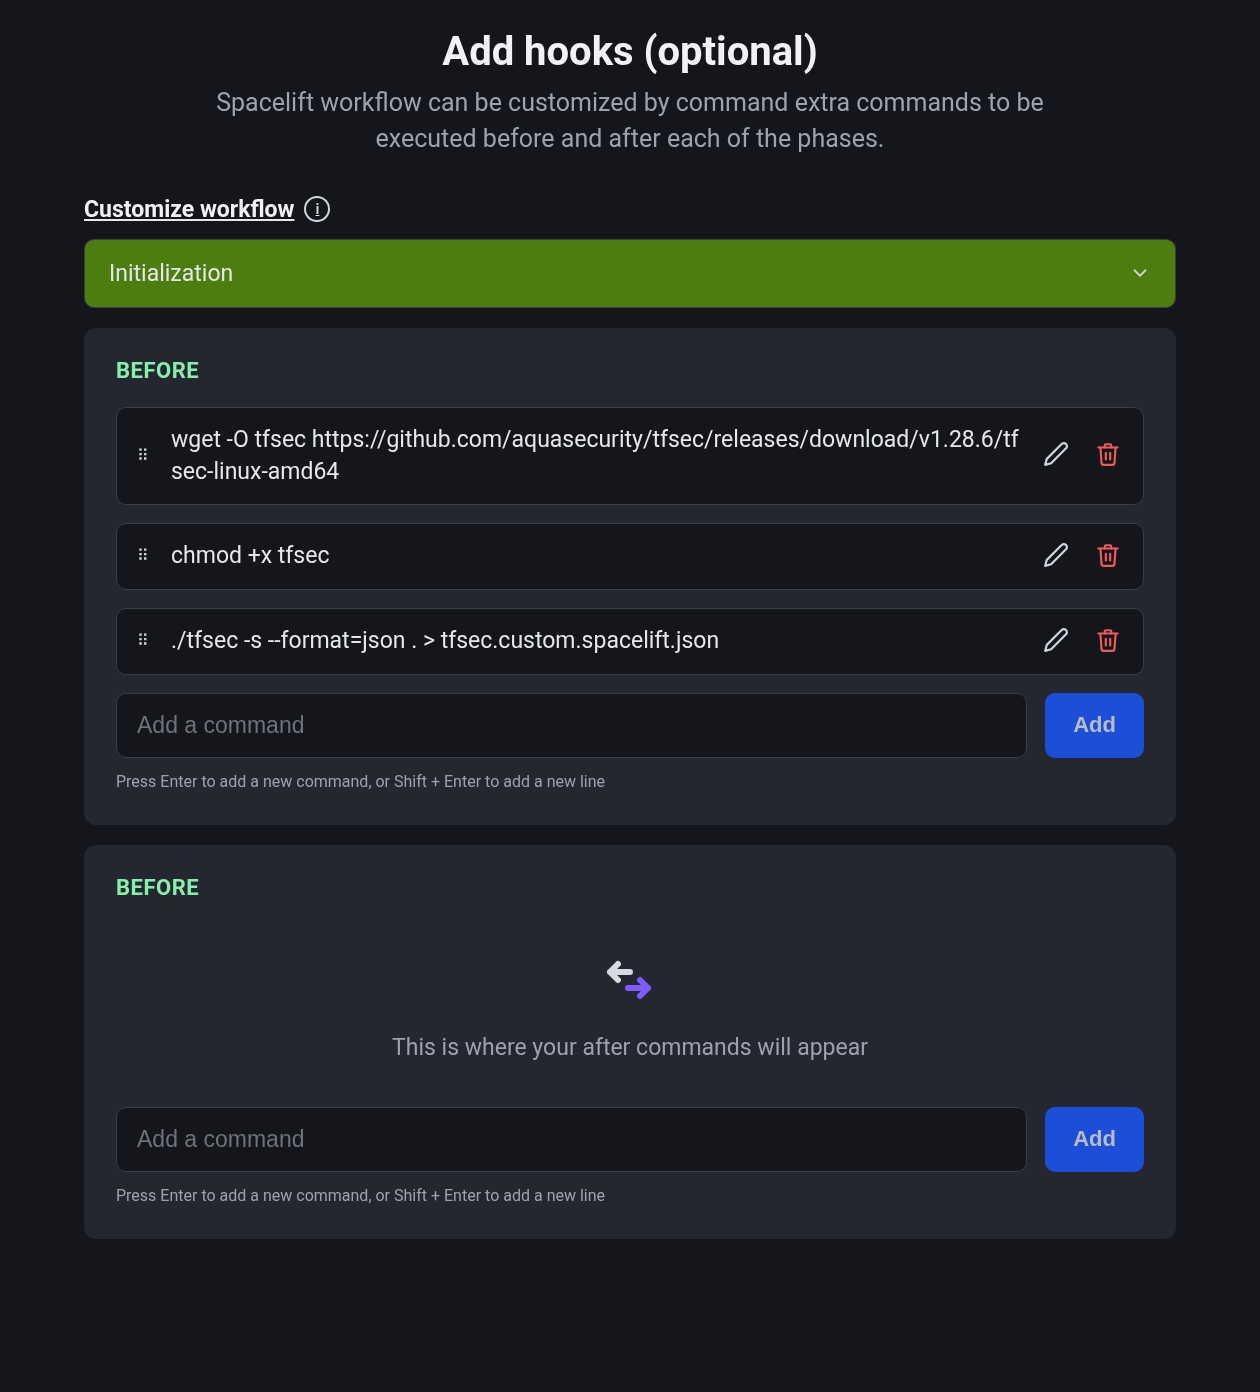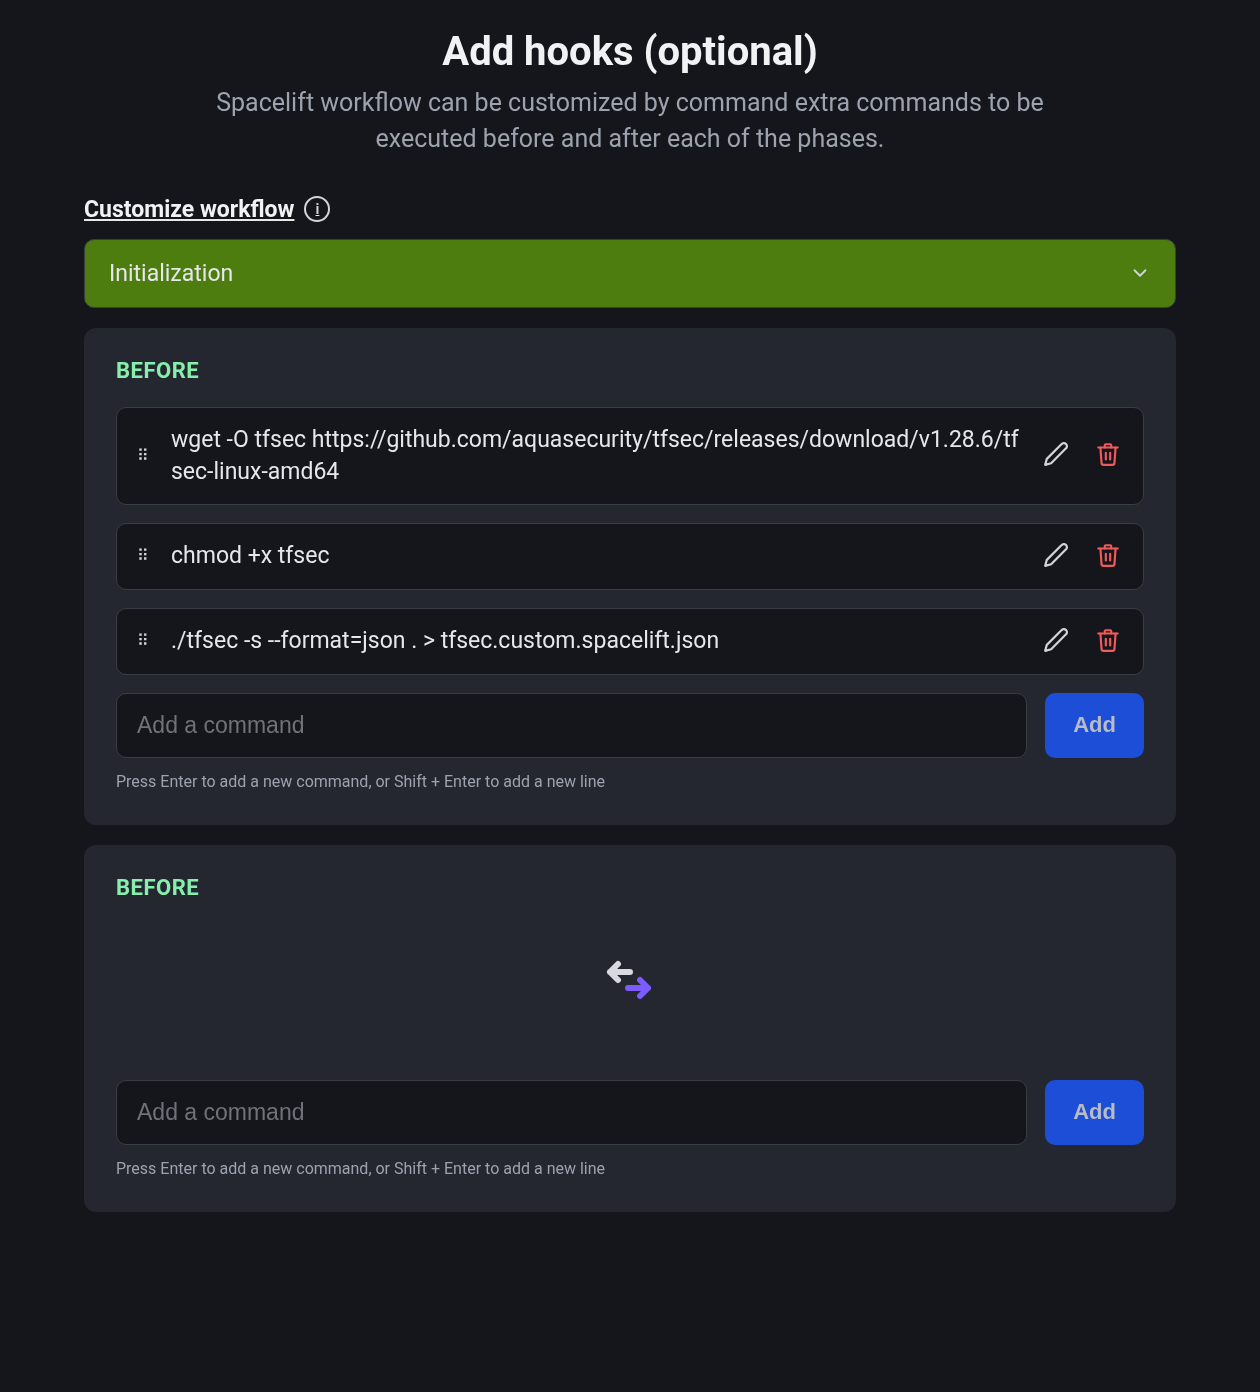--- a/index.html
+++ b/index.html
@@ -160,20 +160,21 @@
 
   <div class="empty-state">
     <div class="arrows-icon">
       <svg viewBox="0 0 60 40">
         <g>
           <path d="M30 12 L10 12 M10 12 L18 4 M10 12 L18 20" stroke="#d9dae0" stroke-width="6" fill="none" stroke-linecap="round" stroke-linejoin="round"></path>
           <path d="M28 28 L48 28 M48 28 L40 20 M48 28 L40 36" stroke="#7c5cff" stroke-width="6" fill="none" stroke-linecap="round" stroke-linejoin="round"></path>
         </g>
       </svg>
     </div>
+    <div class="empty-text">This is where your after commands will appear</div>
   </div>
 
   <div class="input-row">
     <input class="cmd-input" placeholder="Add a command" style="">
     <button class="add-btn">Add</button>
   </div>
   <div class="hint">Press Enter to add a new command, or Shift + Enter to add a new line</div>
 </div>
 
 </body></html>

